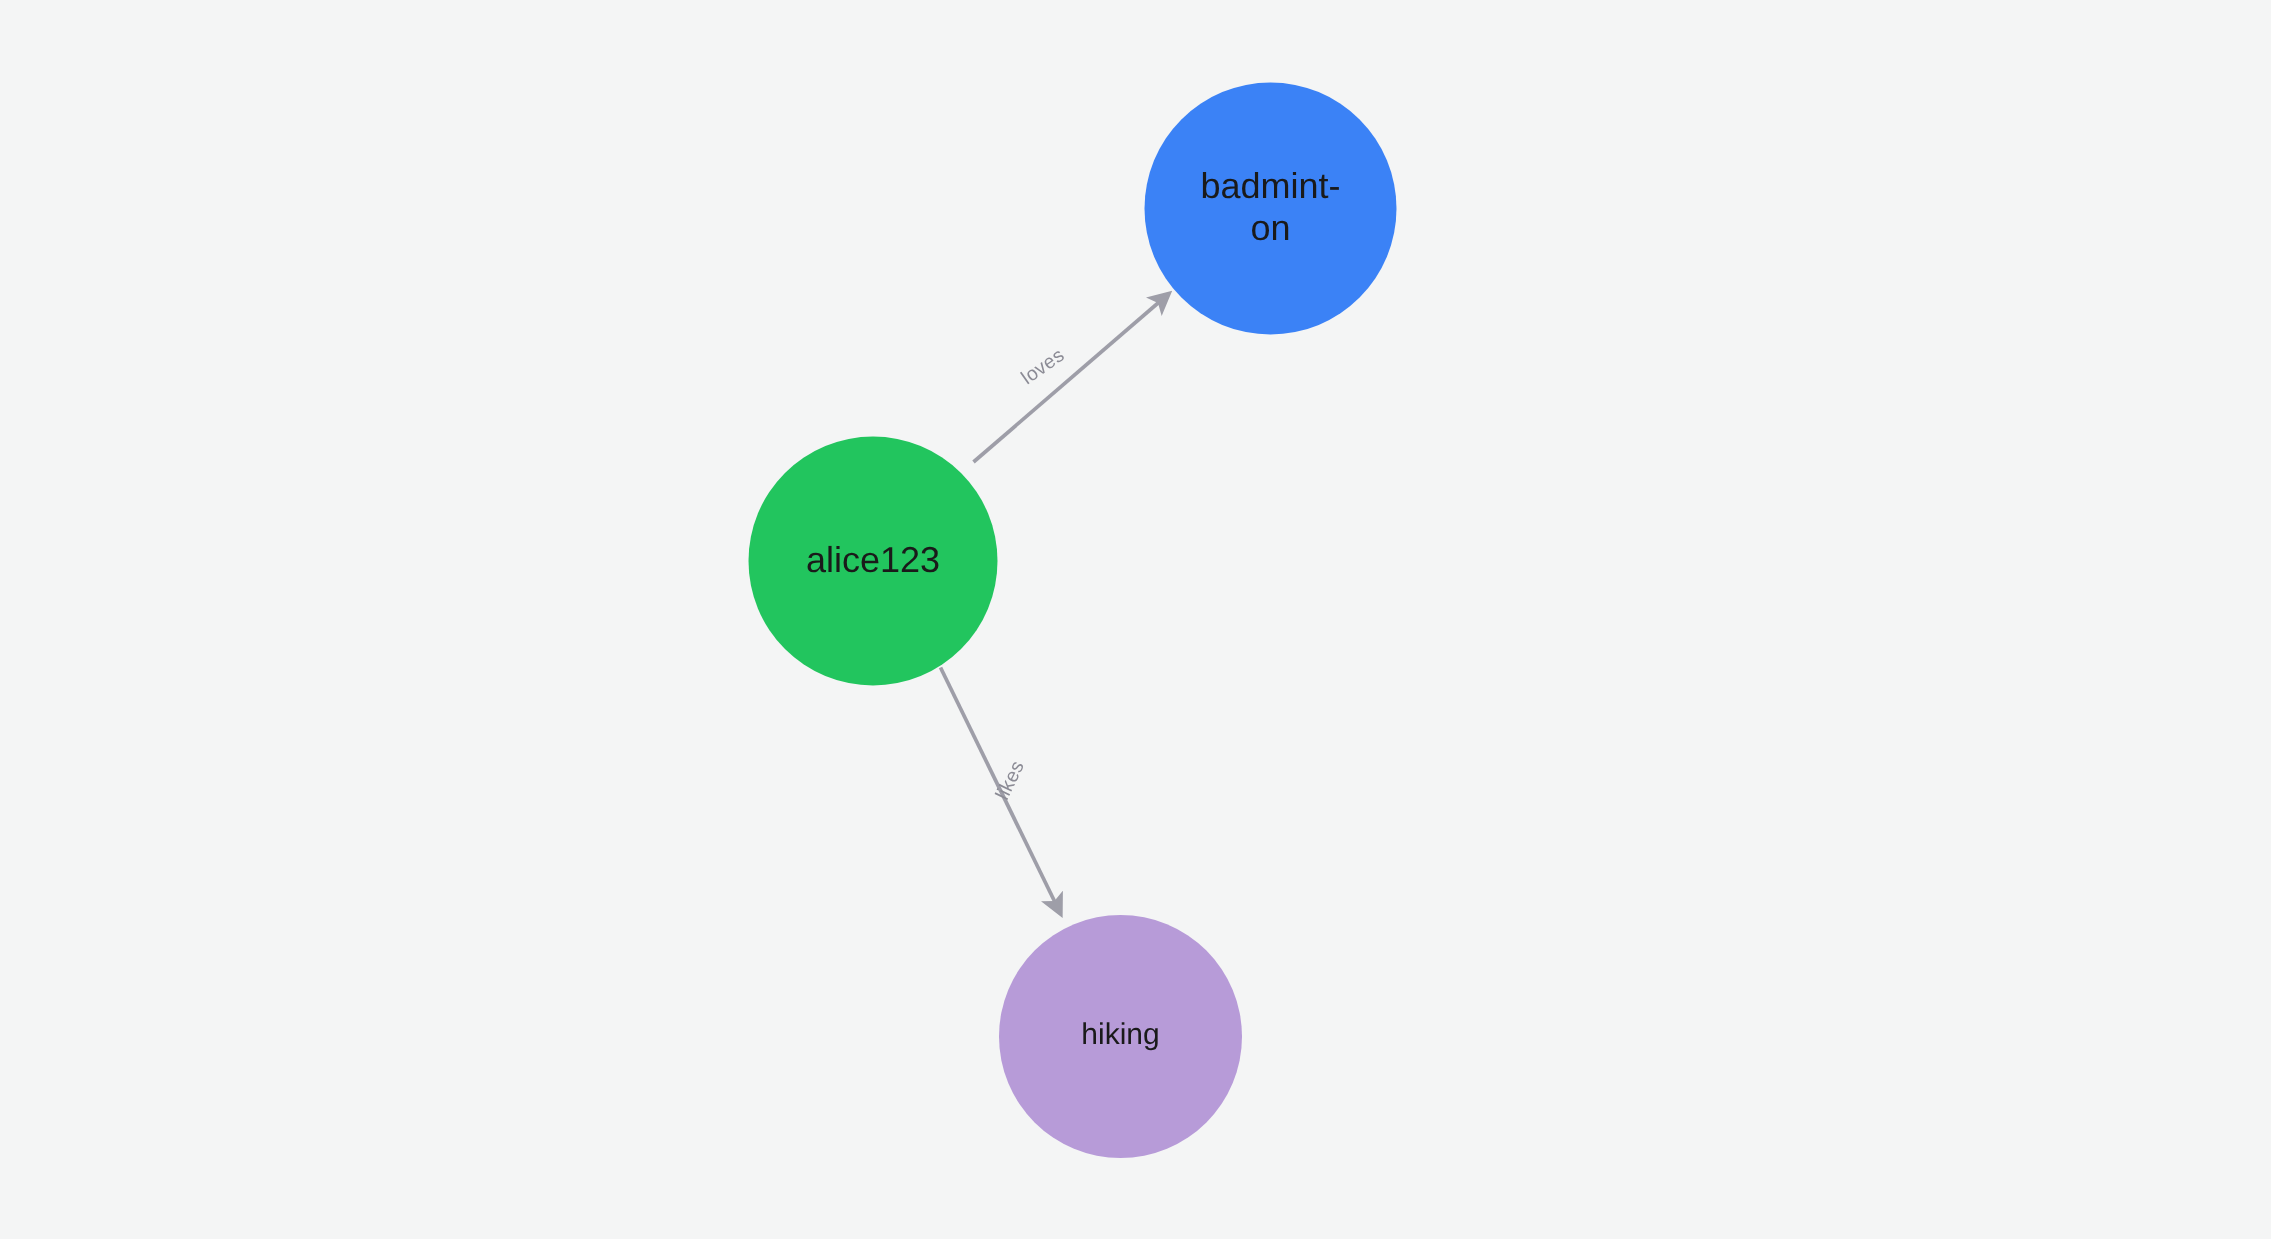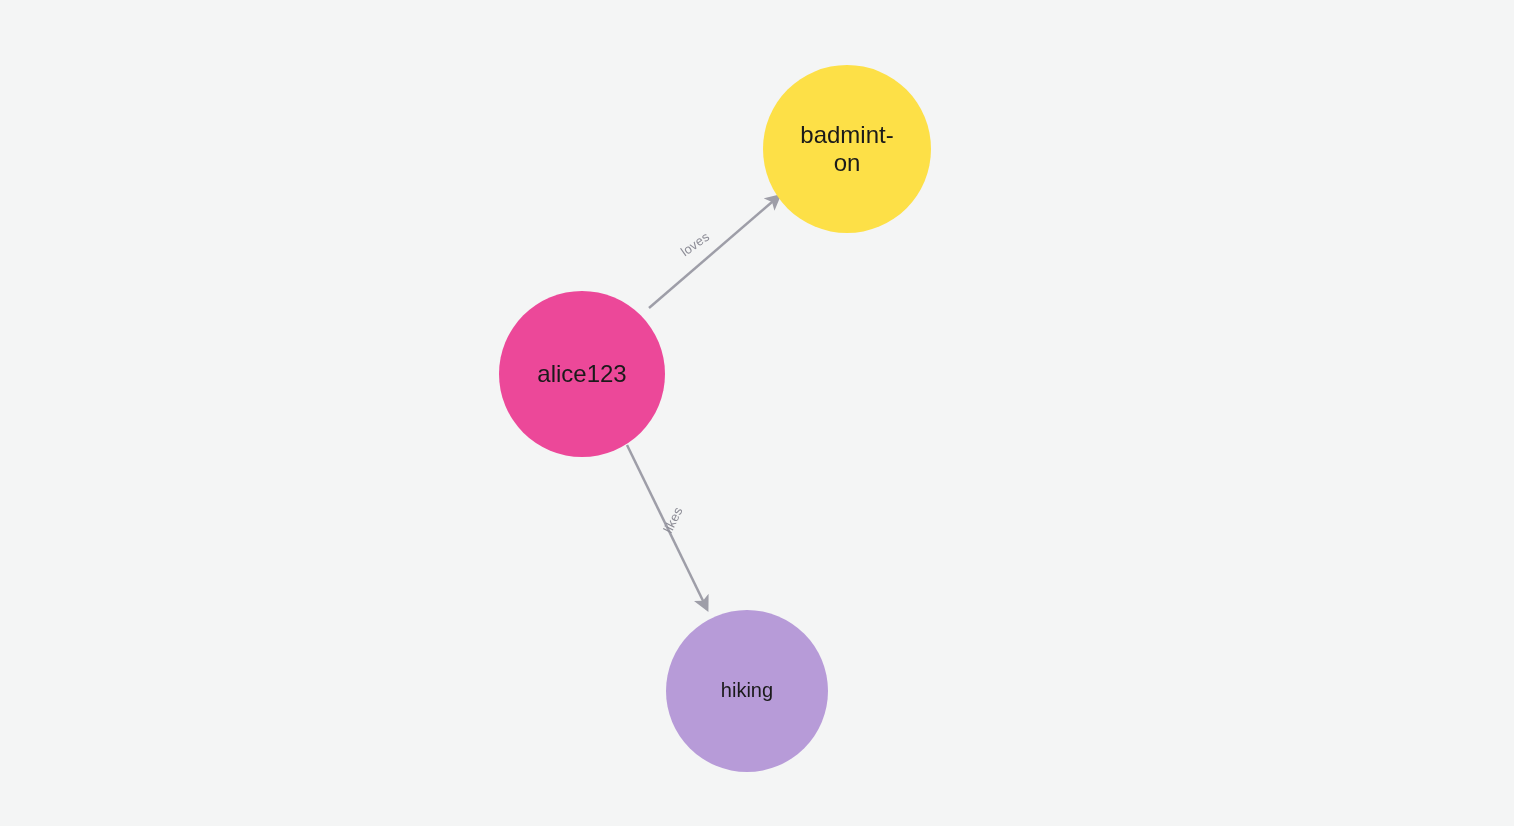--- a/index.html
+++ b/index.html
@@ -74,25 +74,25 @@
 
     <line x1="649" y1="308" x2="779" y2="196" stroke="#9e9ea8" stroke-width="2.5" stroke-linecap="butt" marker-end="url(#arrowhead-loves)"></line>
 
     <line x1="627" y1="445" x2="707" y2="609" stroke="#9e9ea8" stroke-width="2.5" stroke-linecap="butt" marker-end="url(#arrowhead-likes)"></line>
   </svg>
 
   <div class="edge-label" style="left:695px; top:244px; transform: translate(-50%,-50%) rotate(-35deg);">loves</div>
 
   <div class="edge-label" style="left:673px; top:520px; transform: translate(-50%,-50%) rotate(-64deg);">likes</div>
 
-  <div class="graph-node" style="left:499px; top:291px; width:166px; height:166px; background:#ec4899; font-size:24px;">
+  <div class="graph-node" style="left:499px; top:291px; width:166px; height:166px; background:#22c55e; font-size:24px;">
     <span class="node-label">alice123</span>
   </div>
 
-  <div class="graph-node" style="left:763px; top:65px; width:168px; height:168px; background:#fde047; font-size:24px;">
+  <div class="graph-node" style="left:763px; top:55px; width:168px; height:168px; background:#3b82f6; font-size:24px;">
     <span class="node-label" style="max-width:112px;"><span>badmint-</span><br><span>on</span></span>
   </div>
 
   <div class="graph-node" style="left:666px; top:610px; width:162px; height:162px; background:#b79bd8; font-size:20px;">
     <span class="node-label">hiking</span>
   </div>
 
 </div>
 
 </body></html>

